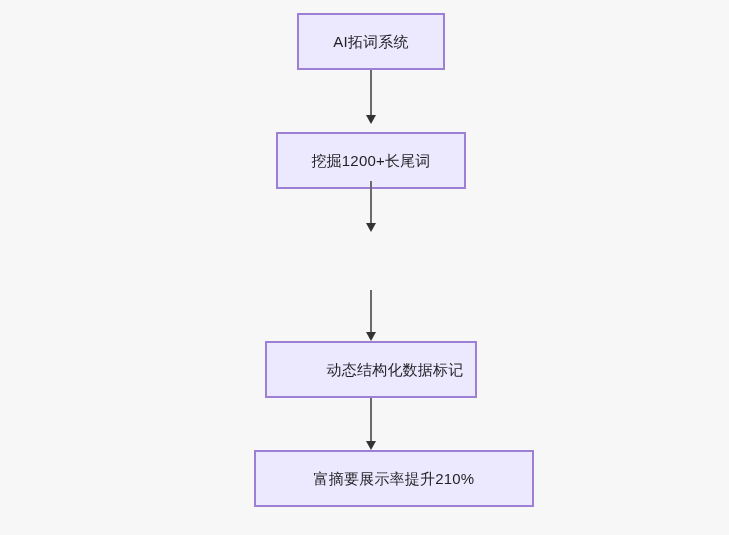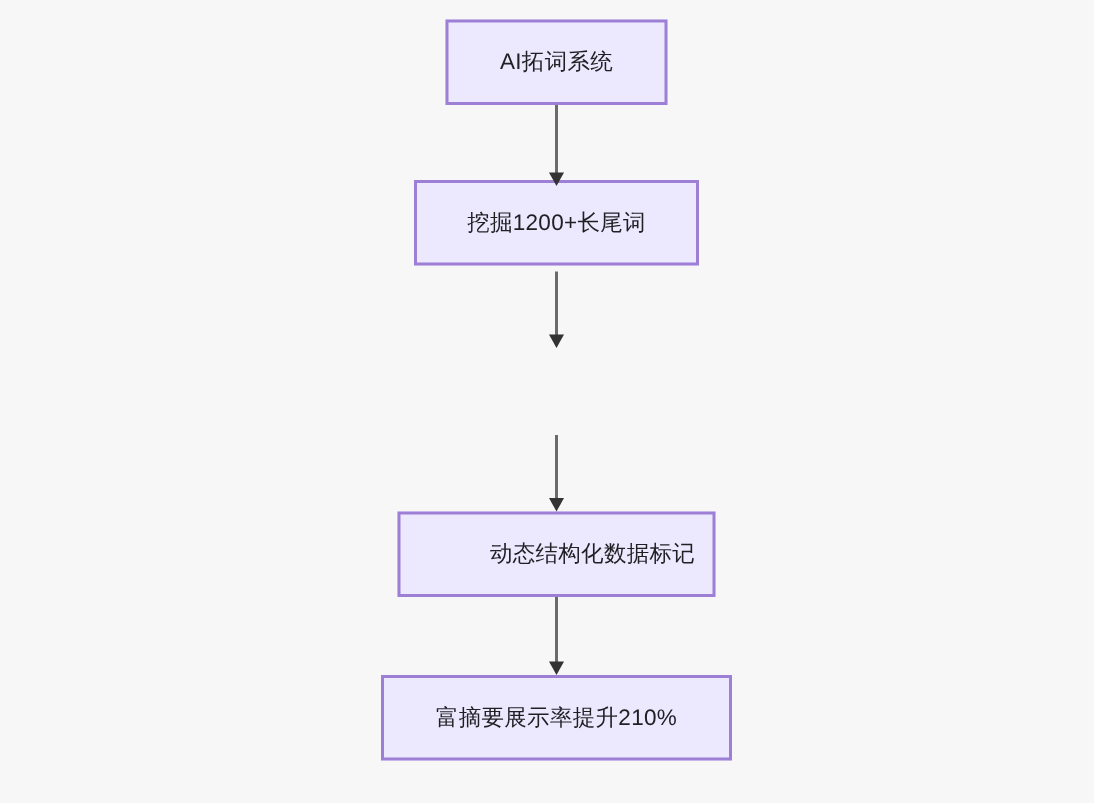--- a/index.html
+++ b/index.html
@@ -56,30 +56,30 @@
 </style>
 </head>
 <body style="background: rgb(247, 247, 247);">
 
 <div id="flowchart">
 
   <div class="node" style="left: 297px; top: 13px; width: 148px; height: 57px; background: rgb(236, 232, 253); border-color: rgb(157, 127, 214); color: rgb(31, 31, 36);">
     <span>AI拓词系统</span>
   </div>
 
-  <div class="node" style="left: 276px; top: 120px; width: 190px; height: 57px; background: rgb(236, 232, 253); border-color: rgb(157, 127, 214); color: rgb(31, 31, 36);">
+  <div class="node" style="left: 276px; top: 132px; width: 190px; height: 57px; background: rgb(236, 232, 253); border-color: rgb(157, 127, 214); color: rgb(31, 31, 36);">
     <span>挖掘1200+长尾词</span>
   </div>
 
 
   <div class="node" style="left: 265px; top: 341px; width: 212px; height: 57px; background: rgb(236, 232, 253); border-color: rgb(157, 127, 214); color: rgb(31, 31, 36); padding-left: 48px;">
     <span>动态结构化数据标记</span>
   </div>
 
-  <div class="node" style="left: 254px; top: 450px; width: 234px; height: 57px; background: rgb(236, 232, 253); border-color: rgb(157, 127, 214); color: rgb(31, 31, 36);">
+  <div class="node" style="left: 254px; top: 450px; width: 280px; height: 57px; background: rgb(236, 232, 253); border-color: rgb(157, 127, 214); color: rgb(31, 31, 36);">
     <span>富摘要展示率提升210%</span>
   </div>
 
   <div class="edge" style="left: 371px; top: 70px; height: 54px;">
     <div class="line" style="height: 46px; background: rgb(107, 107, 107);"></div>
     <div class="head" style="top: 45px; border-top-color: rgb(51, 51, 51);"></div>
   </div>
 
   <div class="edge" style="left: 371px; top: 181px; height: 51px;">
     <div class="line" style="height: 43px; background: rgb(107, 107, 107);"></div>

